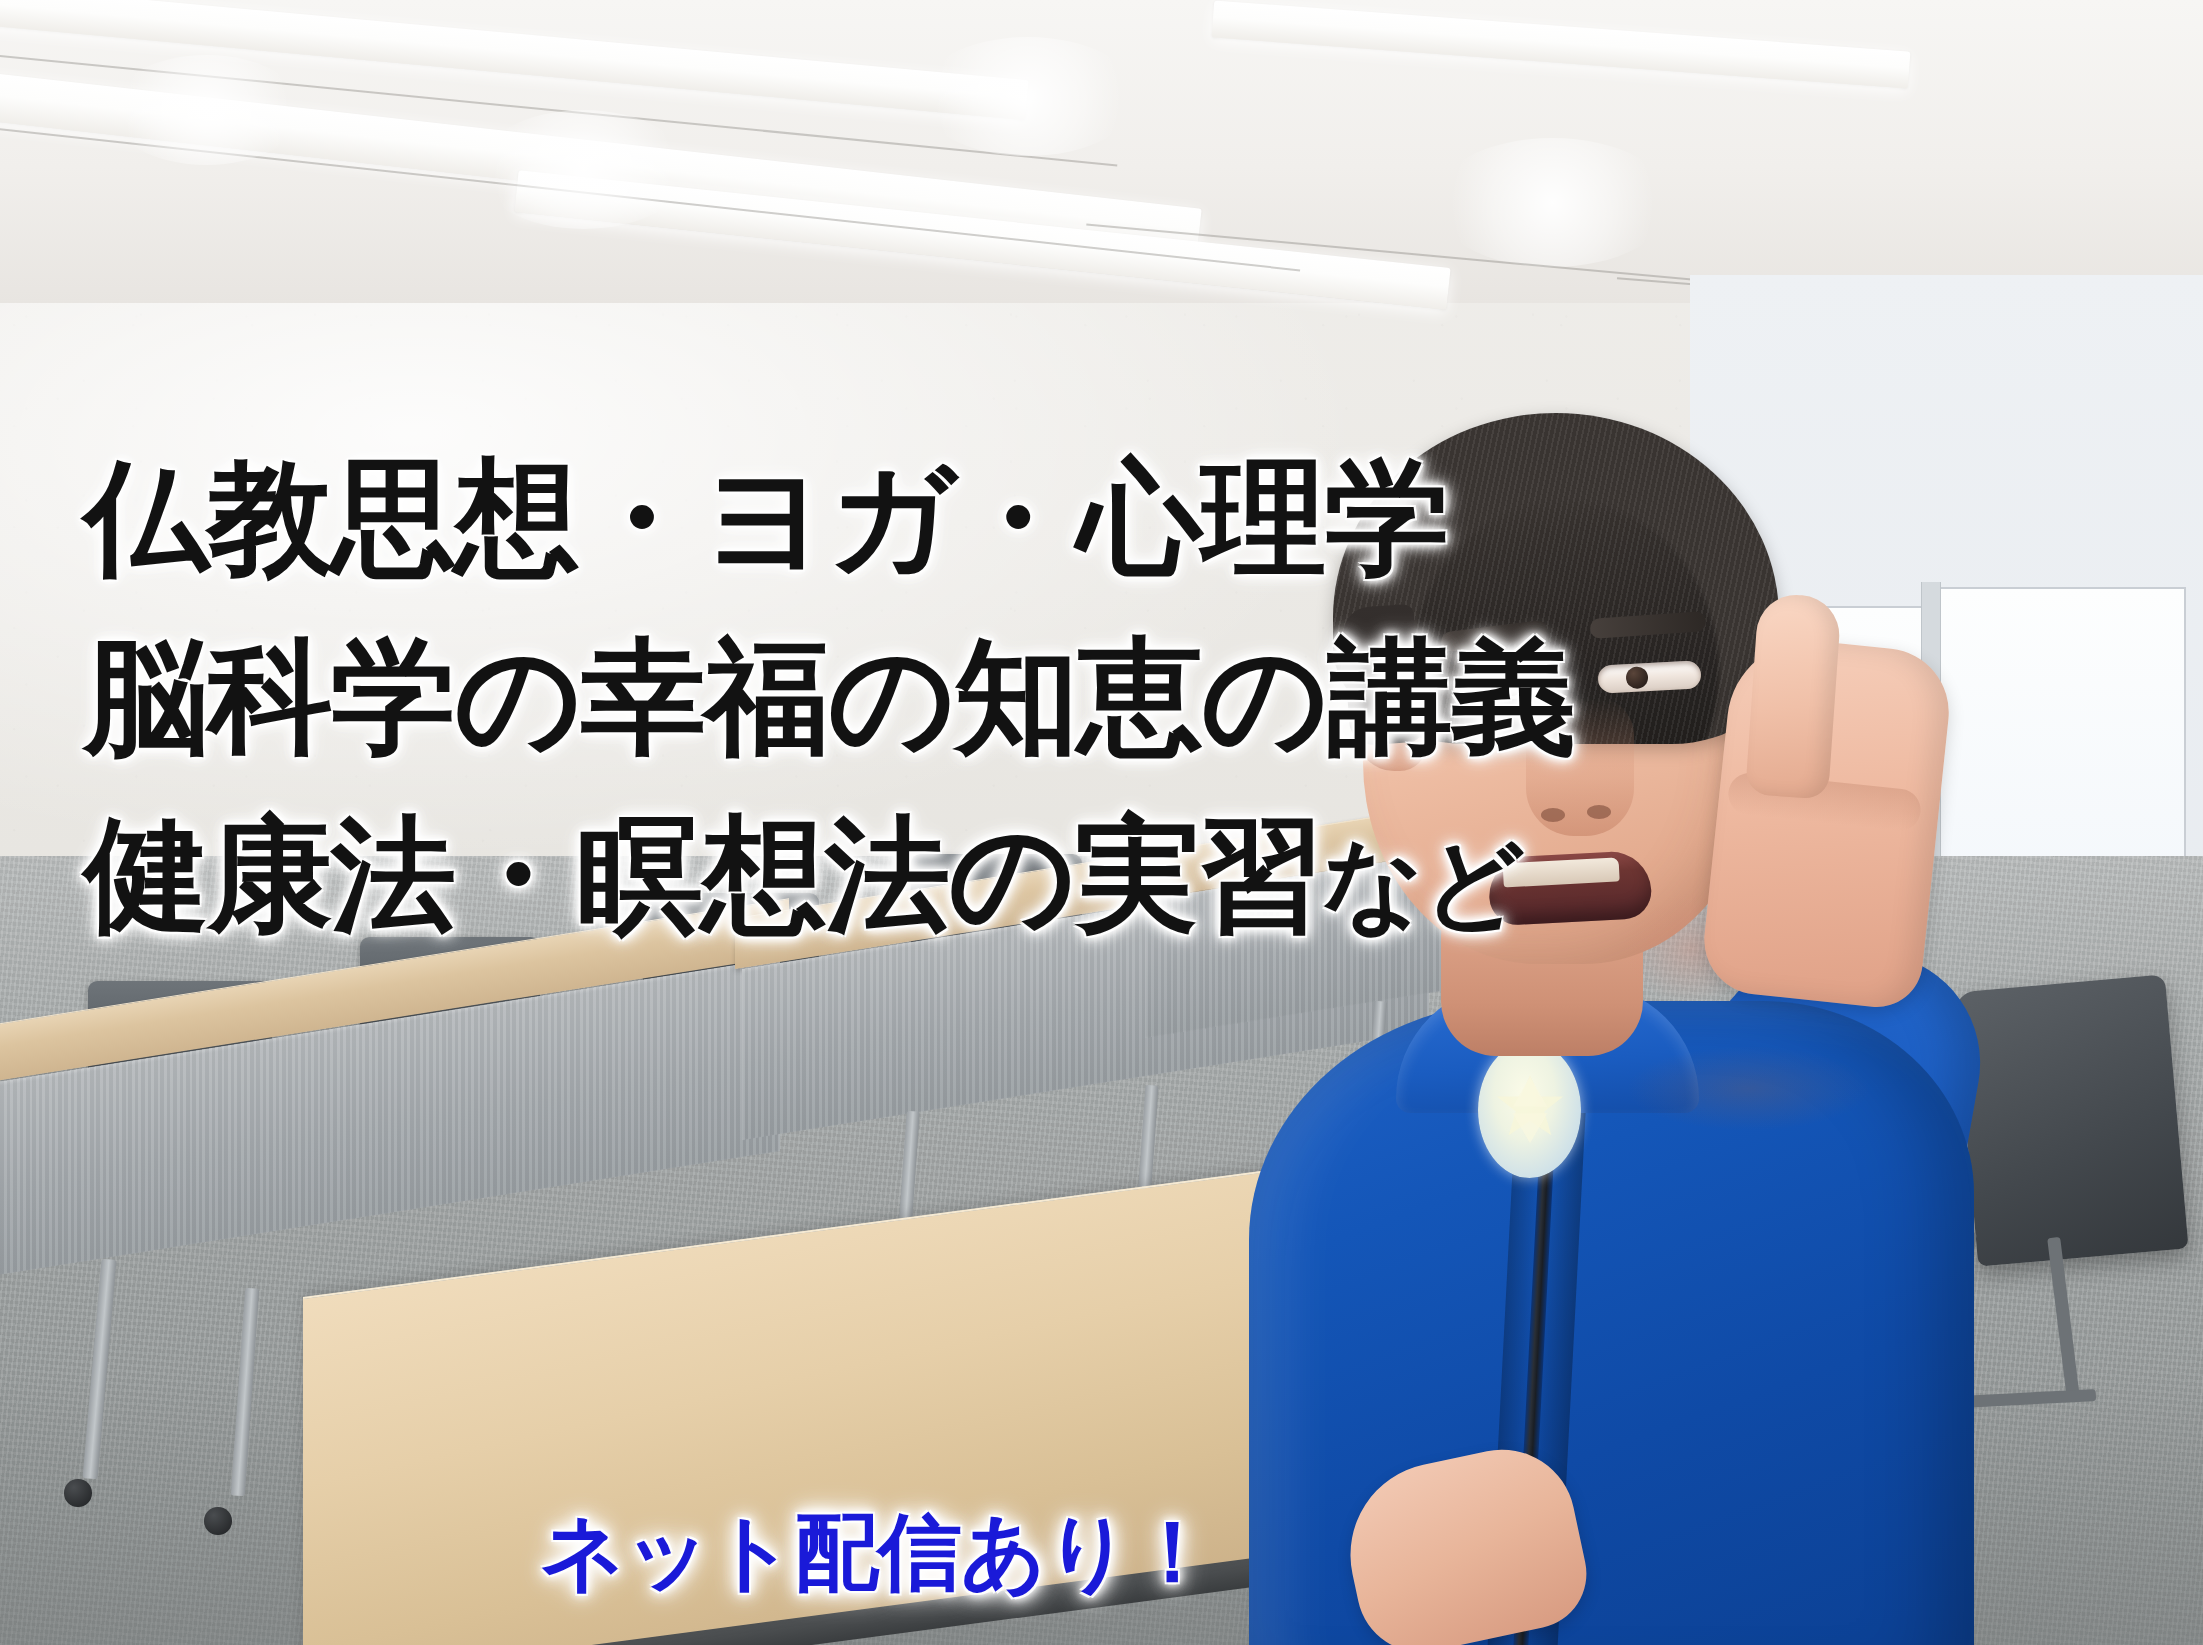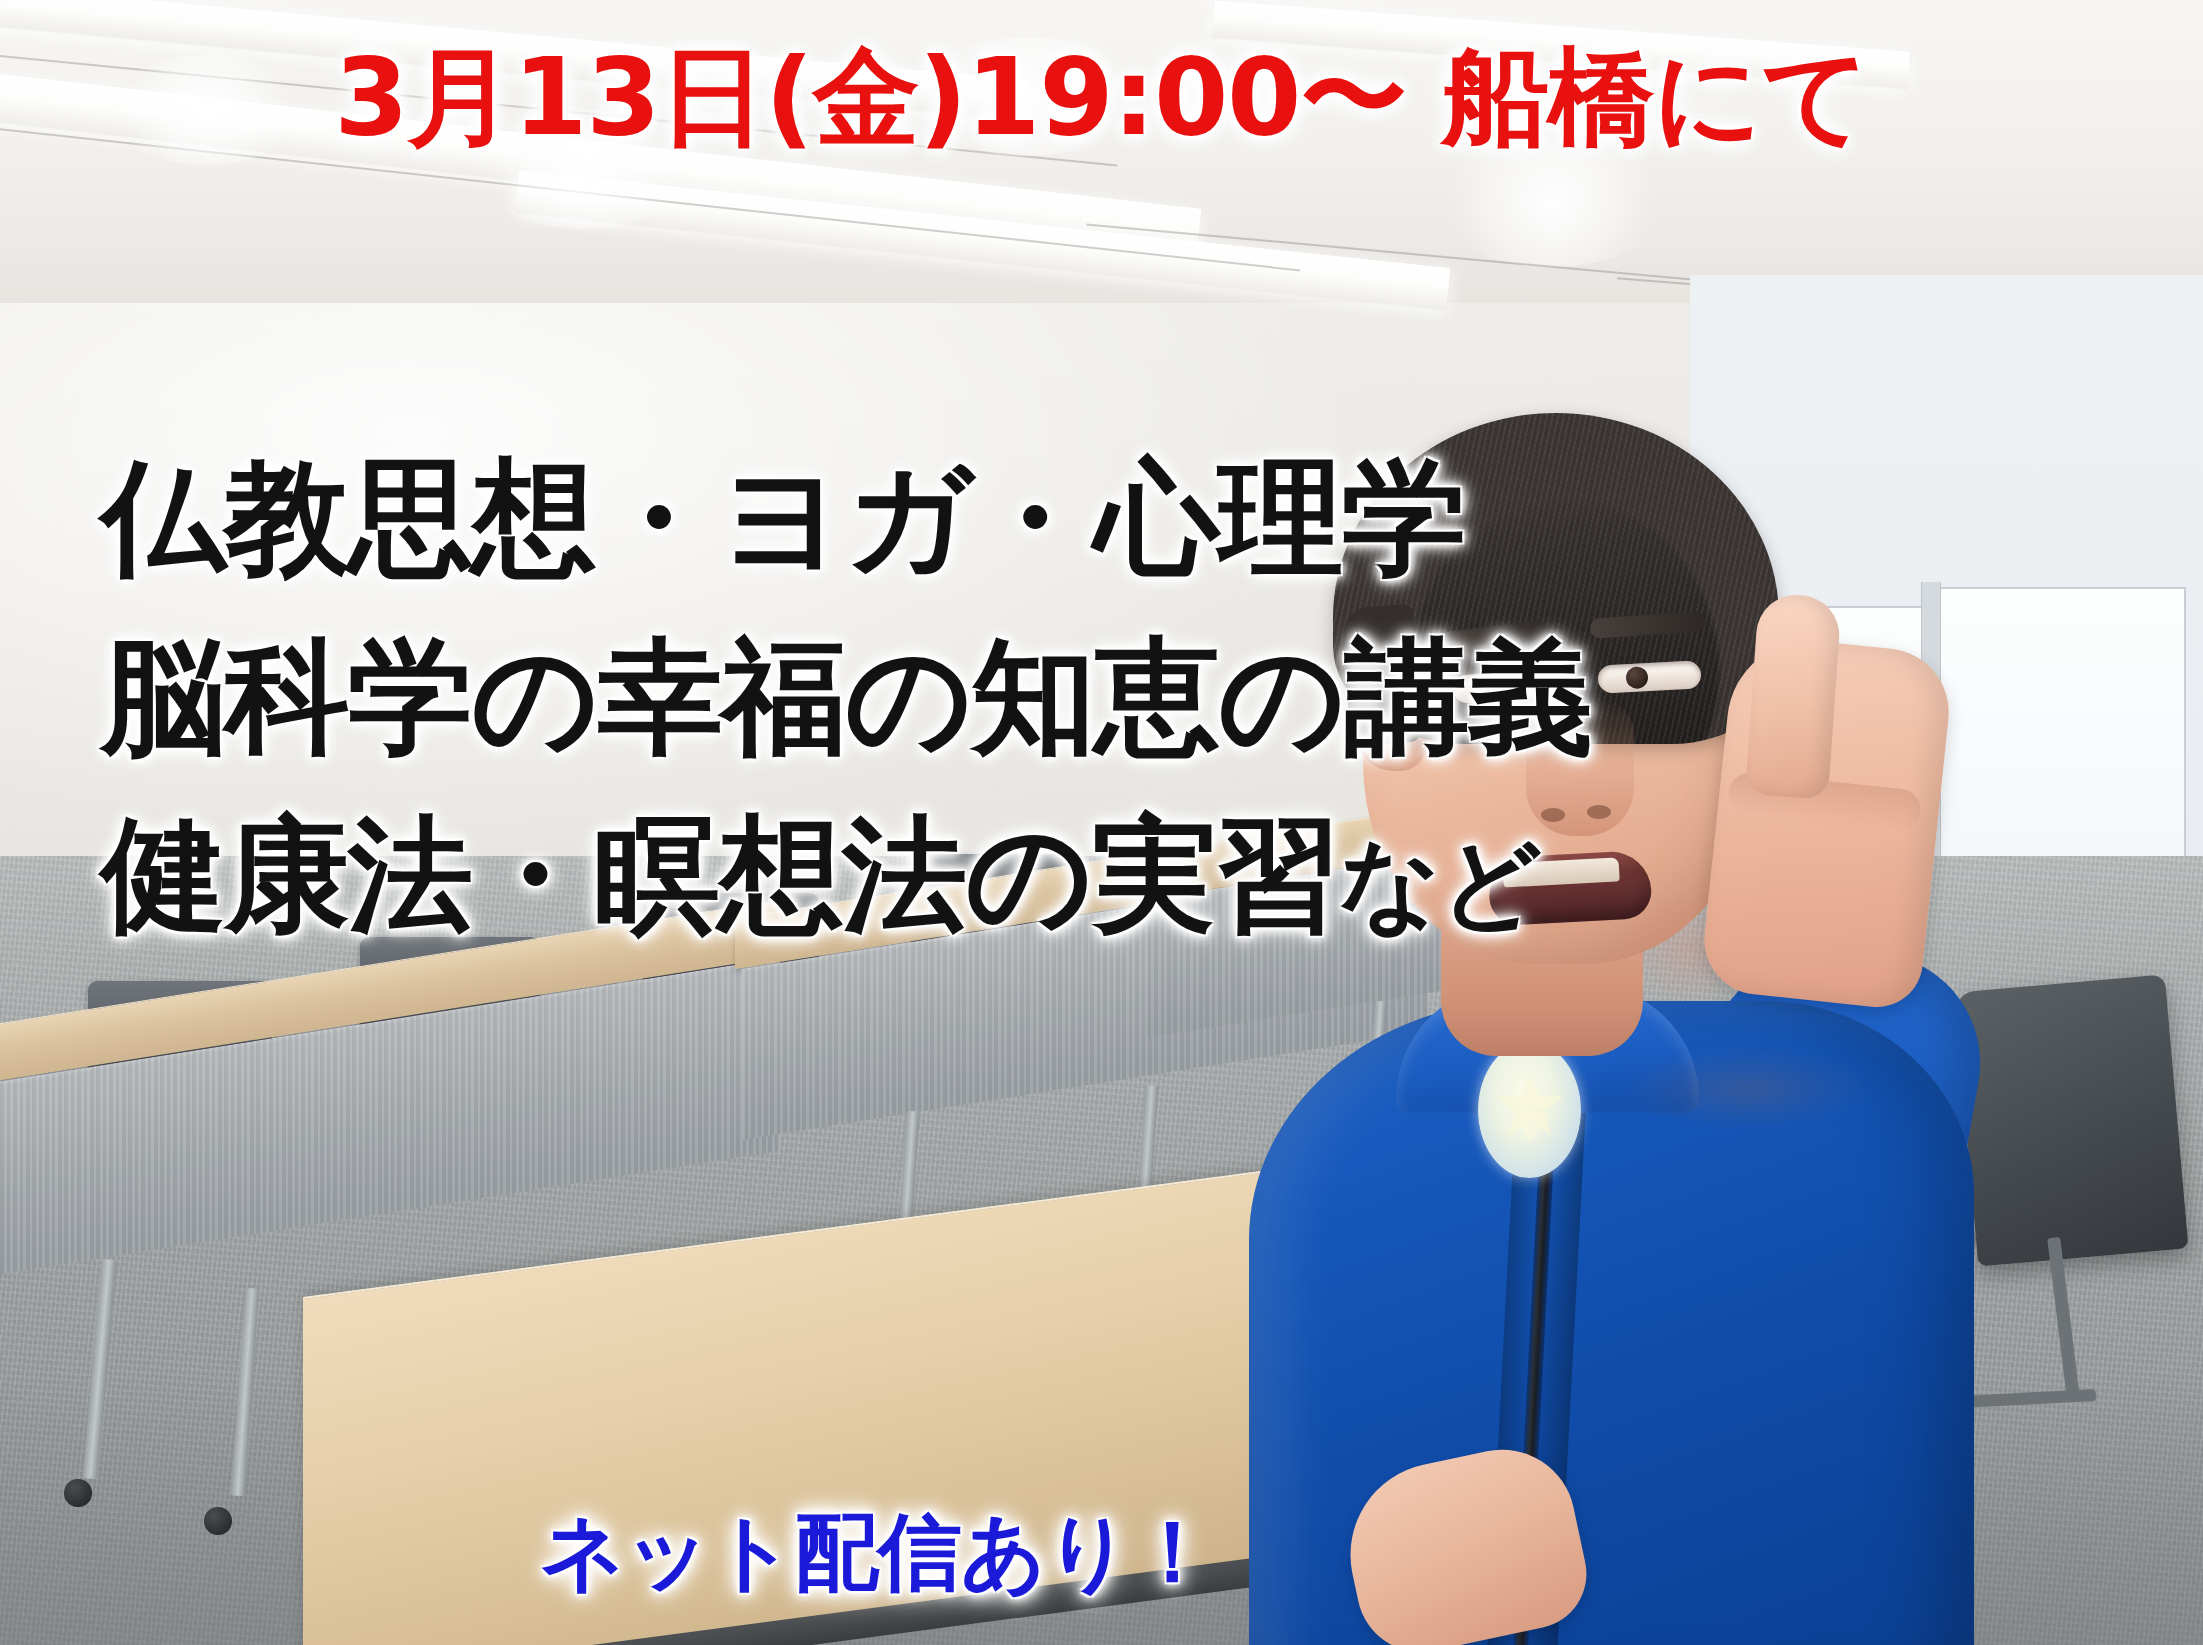--- a/index.html
+++ b/index.html
@@ -346,21 +346,21 @@
     font-size:107px;
     color:#e8110f;
   }
   .line-title{
     left:50%;transform:translateX(-50%);
     top:228px;
     font-size:114px;
     color:#1414e0;
   }
   .body-line{
-    left:101px;
+    left:84px;
     font-size:125px;
     color:#121212;
     text-shadow:
       0 0 8.3px #fff,0 0 8.3px #fff,0 0 14.7px #fff,0 0 14.7px #fff,
       0 0 22px rgba(255,255,255,.95),
       1.8px 1.8px 0 rgba(255,255,255,.88),-1.8px -1.8px 0 rgba(255,255,255,.88),
       1.8px -1.8px 0 rgba(255,255,255,.88),-1.8px 1.8px 0 rgba(255,255,255,.88);
   }
   .bl1{top:455px;}
   .bl2{top:634px;}
@@ -509,21 +509,20 @@
         </div>
 
       <div class="hand"></div>
       <div class="knuckles"></div>
       <div class="finger"></div>
       <div class="hand2"></div>
     </div>
 
   </div>
 
-  <div class="txt line-date glow-w">3月13日(金)19:00〜 船橋にて</div>
 
 
   <div class="txt body-line bl1">
     <span>仏教思想・ヨガ・心理学</span><span class="sm"></span>
   </div>
 
   <div class="txt body-line bl2">
     <span>脳科学の幸福の知恵の講義</span><span class="sm"></span>
   </div>
 

